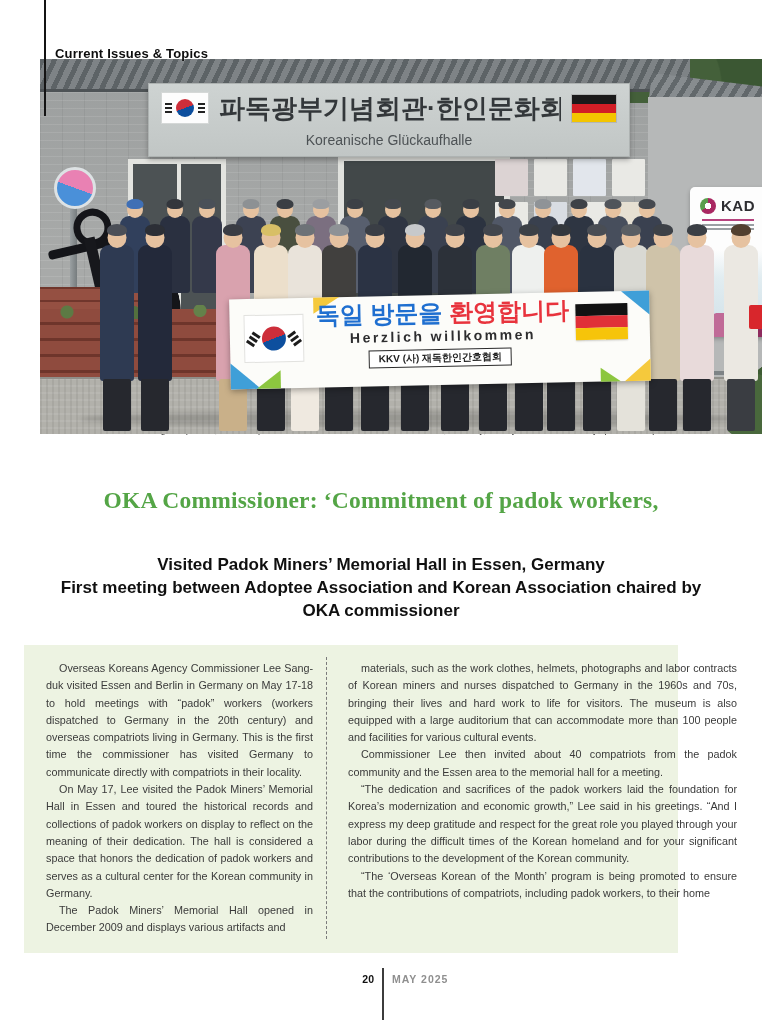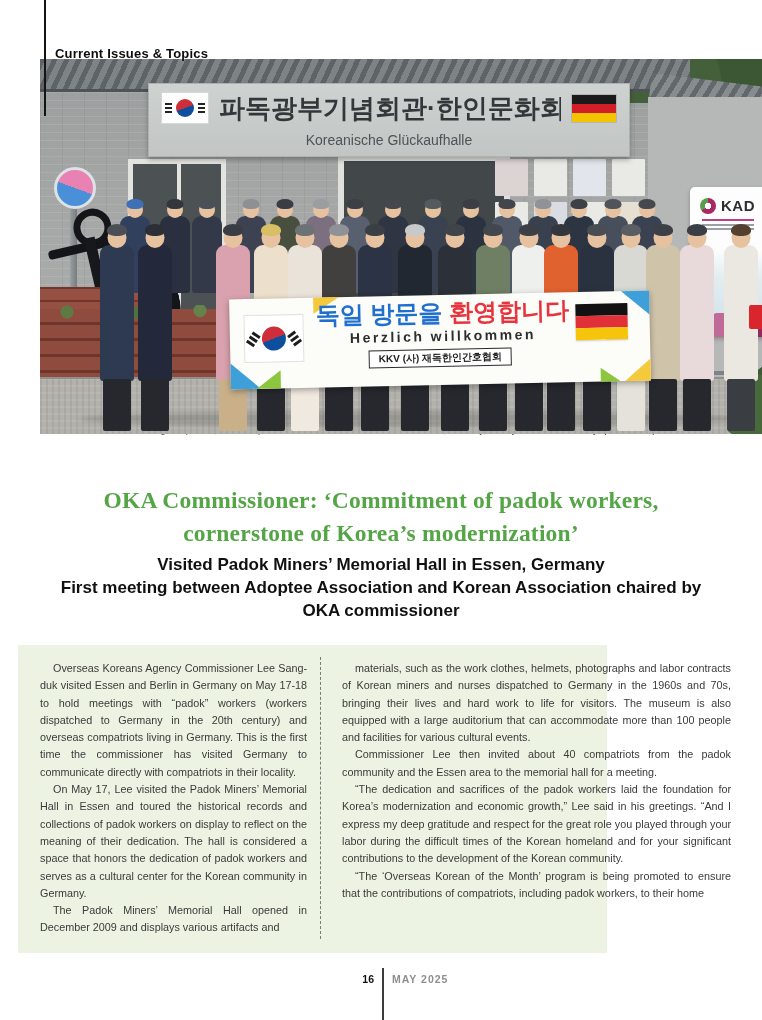--- a/index.html
+++ b/index.html
@@ -153,21 +153,21 @@
   .caption{left:0;top:425px;width:762px;text-align:center;font-size:8.6px;color:#1c1c1c;margin:0;}
 
   
   .headline{left:0;top:484px;width:762px;text-align:center;margin:0;
         font-family:"Liberation Serif",serif;font-weight:bold;font-size:23.5px;line-height:33px;
         color:var(--green-headline);letter-spacing:.2px;}
   .subtitle{left:0;top:553px;width:762px;text-align:center;font-weight:bold;font-size:17px;line-height:23px;
         color:#101010;}
 
   
-  .panel{left:18px;top:645px;width:589px;height:308px;background:var(--panel-bg);}
+  .panel{left:24px;top:645px;width:654px;height:308px;background:var(--panel-bg);}
   .col{position:absolute;top:15px;font-size:10.8px;line-height:17.3px;color:#3a3a3a;text-align:justify;}
   .col p{margin:0;text-indent:13px;}
   .col-left{left:22px;width:267px;}
   .col-divider{position:absolute;left:302px;top:12px;height:282px;width:0;border-left:1.5px dashed #7a7a7a;}
   .col-right{left:324px;width:389px;}
   .subhead{margin:9px 0 3px 0;font-size:11.2px;font-weight:bold;color:var(--green-subhead);text-indent:0 !important;
         text-align:left;}
 
   
   .footer{left:0;top:968px;width:762px;height:52px;}
@@ -448,21 +448,20 @@
     </div>
     <div class="b-line2">Herzlich willkommen</div>
     <div class="b-line3">KKV (사) 재독한인간호협회</div>
   </div>
 </figure>
 
 <p class="abs caption">OKA Commissioner Lee Sang-duk (1st row, 6th from L) visits the Padok Miners’ Memorial Hall in Essen, Germany, on May 17 to listen to and sympathize with padok workers.</p>
 
 <h1 class="abs headline">
   <span>OKA Commissioner: ‘Commitment of padok workers,</span><br>
-  <span>cornerstone of Korea’s modernization’</span>
 </h1>
 <div class="abs subtitle">
   <div>Visited Padok Miners’ Memorial Hall in Essen, Germany</div>
   <div>First meeting between Adoptee Association and Korean Association chaired by</div>
   <div>OKA commissioner</div>
 </div>
 
 <section class="abs panel">
   <div class="col col-left">
     <p>Overseas Koreans Agency Commissioner Lee Sang-duk visited Essen and Berlin in Germany on May 17-18 to hold meetings with “padok” workers (workers dispatched to Germany in the 20th century) and overseas compatriots living in Germany. This is the first time the commissioner has visited Germany to communicate directly with compatriots in their locality.</p>
@@ -472,16 +471,16 @@
   <div class="col-divider"></div>
   <div class="col col-right">
     <p>materials, such as the work clothes, helmets, photographs and labor contracts of Korean miners and nurses dispatched to Germany in the 1960s and 70s, bringing their lives and hard work to life for visitors. The museum is also equipped with a large auditorium that can accommodate more than 100 people and facilities for various cultural events.</p>
     <p>Commissioner Lee then invited about 40 compatriots from the padok community and the Essen area to the memorial hall for a meeting.</p>
     <p>“The dedication and sacrifices of the padok workers laid the foundation for Korea’s modernization and economic growth,” Lee said in his greetings. “And I express my deep gratitude and respect for the great role you played through your labor during the difficult times of the Korean homeland and for your significant contributions to the development of the Korean community.</p>
     <p>“The ‘Overseas Korean of the Month’ program is being promoted to ensure that the contributions of compatriots, including padok workers, to their home</p>
   </div>
 </section>
 
 <footer class="abs footer">
-  <span class="pgnum">16</span>
+  <span class="pgnum">20</span>
   <span class="pgline"></span>
   <span class="issue">MAY 2025</span>
 </footer>
 
 </body></html>

